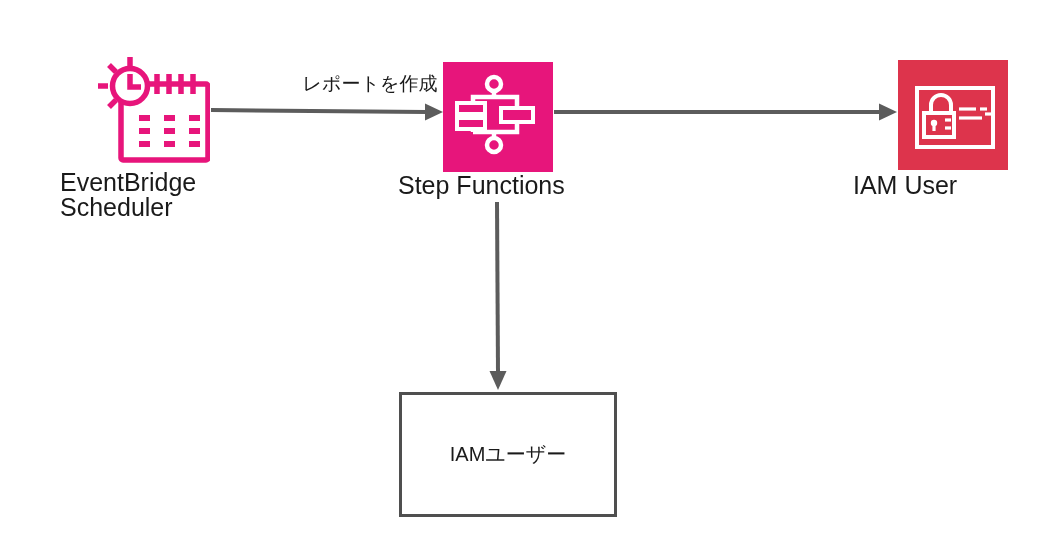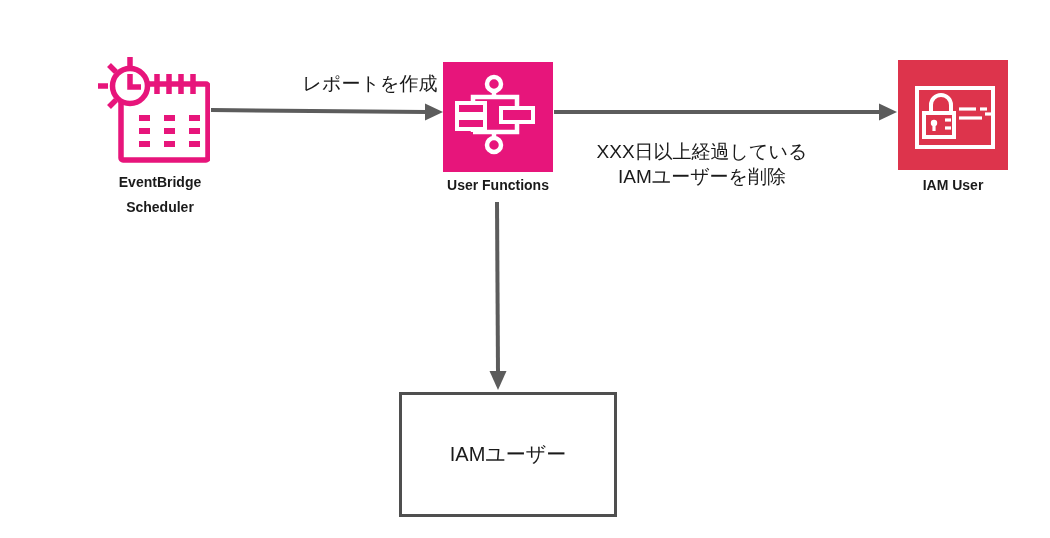--- a/index.html
+++ b/index.html
@@ -10,21 +10,21 @@
     --box-border-gray:#4F4F4F;
     --text-color:#1A1A1A;
   }
   html,body{margin:0;padding:0;background:#ffffff;}
   body{font-family:"Liberation Sans","DejaVu Sans",sans-serif;color:var(--text-color);}
   .canvas{
     position:relative;width:1050px;height:538px;background:#ffffff;overflow:hidden;
   }
   .abs{position:absolute;}
   .node-label{
-    text-align:center;font-size:14px;line-height:25px;color:var(--text-color);white-space:nowrap;font-weight:bold;
+    font-size:25px;line-height:25px;color:var(--text-color);white-space:nowrap;
   }
   .edge-label{
     text-align:center;font-size:19px;line-height:25px;color:var(--text-color);white-space:nowrap;
   }
   .icon-square{
     width:110px;height:110px;display:flex;align-items:center;justify-content:center;
   }
   .icon-square.pink{background:var(--step-functions-pink);}
   .icon-square.red{background:var(--iam-red);}
   .report-box{
@@ -106,26 +106,22 @@
         <line x1="51" y1="70" x2="51" y2="76"></line>
         <circle cx="51" cy="83" r="7"></circle>
       </g>
       <g stroke="#ffffff" stroke-width="4" fill="var(--step-functions-pink)">
         <rect x="14" y="41" width="28" height="11"></rect>
         <rect x="14" y="56" width="28" height="11"></rect>
         <rect x="58" y="46" width="32" height="14"></rect>
       </g>
     </svg>
   </div>
-  <div class="abs node-label" style="left:398px;top:173px;width:200px;">User Functions</div>
+  <div class="abs node-label" style="left:398px;top:173px;width:200px;">Step Functions</div>
 
-  <div class="abs edge-label" style="left:552px;top:139px;width:300px;">
-    <div>XXX日以上経過している</div>
-    <div>IAMユーザーを削除</div>
-  </div>
 
   <div class="abs icon-square red" style="left:898px;top:60px;">
     <svg width="110" height="110" viewBox="0 0 110 110">
       <g stroke="#ffffff" stroke-width="4" fill="none">
 
         <rect x="19" y="28" width="76" height="59"></rect>
 
         <path d="M 33 53 v -8 a 10 10 0 0 1 20 0 v 8"></path>
 
         <rect x="26" y="53" width="30" height="24"></rect>

